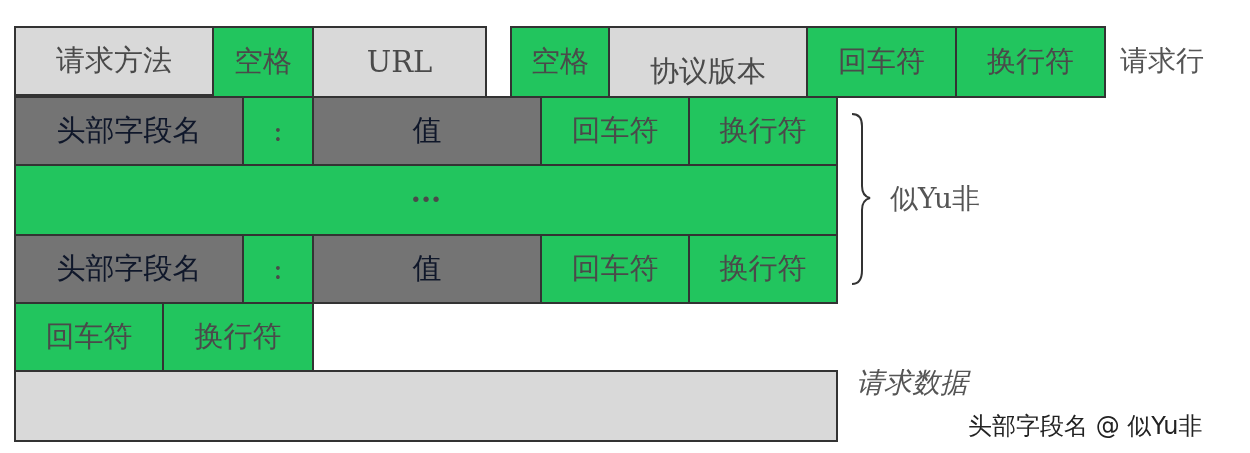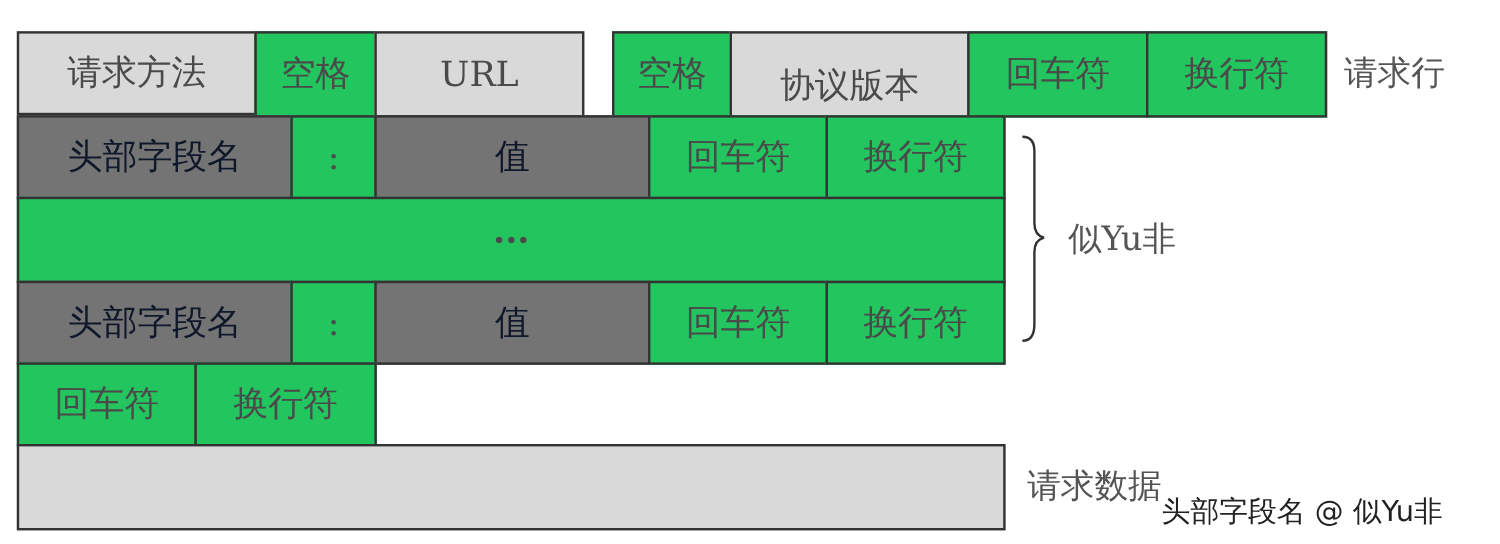--- a/index.html
+++ b/index.html
@@ -52,16 +52,16 @@
   <path d="M4 4 Q14 4 14 16 L14 76 Q14 86 22 88 Q14 90 14 100 L14 160 Q14 174 4 174" fill="none" stroke="#333" stroke-width="2"></path>
 </svg>
 <div class="label" style="left:890px;top:180px;">似Yu非</div>
 
 <div>
   <div class="cell wh" style="left:14px;top:302px;width:150px;height:70px;">回车符</div>
   <div class="cell wh" style="left:162px;top:302px;width:152px;height:70px;">换行符</div>
 </div>
 
 <div class="cell lg" style="left:14px;top:370px;width:824px;height:72px;"></div>
-<div class="label" style="left:856px;top:386px;">请求数据</div>
+<div class="label" style="left:856px;top:364px;font-style:italic;">请求数据</div>
 
 <div class="wm2" style="left:1110px;top:422px;">CSDN @D.L</div>
 <div class="wm" style="left:968px;top:410px;">头部字段名 @ 似Yu非</div>
 
 </body></html>

